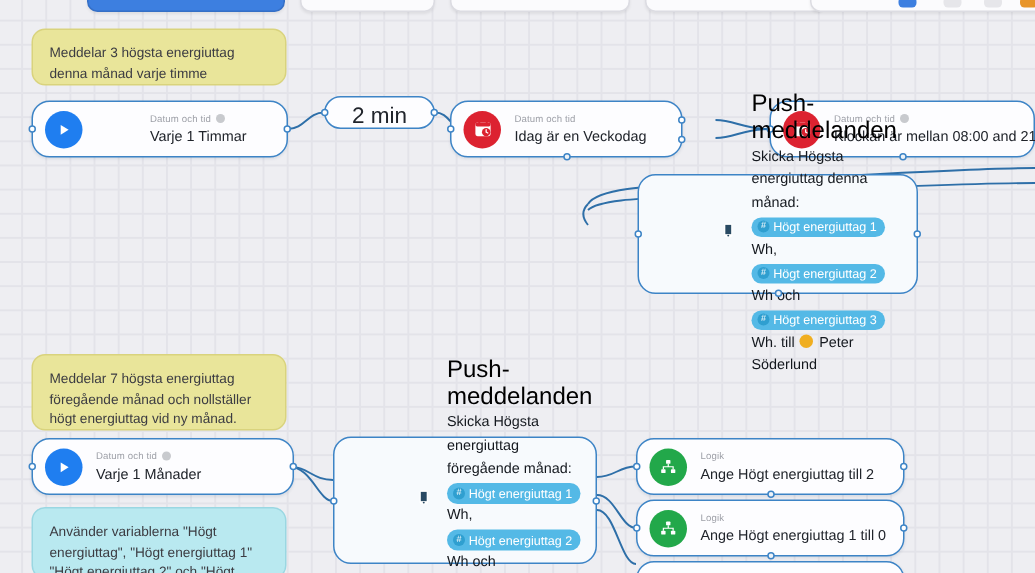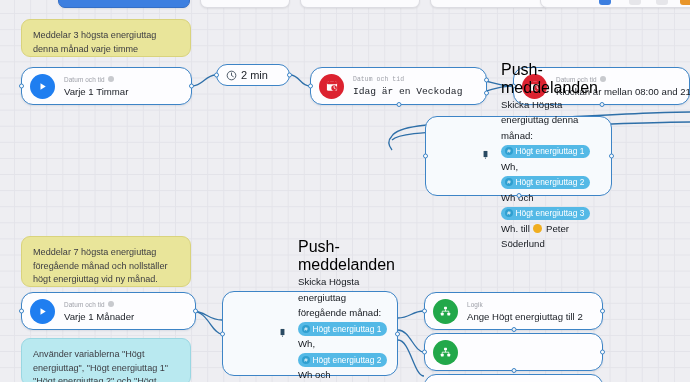--- a/index.html
+++ b/index.html
@@ -109,22 +109,23 @@
 
   
   .pill {
     position: absolute;
     height: 22px;
     background: #fdfdff;
     border: 1.4px solid #3d84c6;
     border-radius: 11px;
     display: flex; align-items: center; gap: 4px;
     padding: 0 9px;
-    font-size: 11px; color: #20242b;
+    font-size: 15px; color: #20242b;
     z-index: 14;
+    flex-direction: column;
   }
 
   
   .pushnode {
     position: absolute;
     background: #f7fafd;
     border: 1.4px solid #3d84c6;
     border-radius: 12px;
     display: flex; align-items: center;
     z-index: 14;
@@ -203,21 +204,21 @@
     <path d="M398,318 C410,318 412,311 424,311"></path>
     <path d="M398,330 C410,330 414,352 424,352"></path>
     <path d="M398,340 C410,340 414,376 424,376"></path>
   </g>
 </svg>
 
 <div class="note yellow" style="left:21px; top:19px; width:170px; height:38px;">
   <span>Meddelar 3 högsta energiuttag denna månad varje timme</span>
 </div>
 
-<div class="node" style="left:21px; top:67px; width:171px; height:38px;">
+<div class="node" style="left:21px; top:67px; width:171px; height:38px;gap:36px;">
   <span class="port l"></span>
   <span class="port r"></span>
   <span class="badge blue">
     <svg width="13" height="13" viewBox="0 0 16 16">
         <polygon points="5.5,4 12,8 5.5,12" fill="#fff"></polygon>
       </svg>
   </span>
   <div class="body">
     <div class="kind">
       <span>Datum och tid</span>
@@ -230,21 +231,21 @@
 <div class="pill" style="left:216px; top:64px; width:74px;">
   <span class="port l"></span>
   <span class="port r"></span>
   <svg width="11" height="11" viewBox="0 0 16 16">
     <circle cx="8" cy="8" r="6.3" fill="none" stroke="#2b3a4a" stroke-width="1.2"></circle>
     <path d="M8,4.3 L8,8 L10.6,9.6" fill="none" stroke="#2b3a4a" stroke-width="1.2" stroke-linecap="round"></path>
   </svg>
   <span>2 min</span>
 </div>
 
-<div class="node" style="left:310px; top:67px; width:177px; height:38px;font-family:Liberation Mono, monospace;">
+<div class="node" style="left:300px; top:67px; width:155px; height:38px;">
   <span class="port l"></span>
   <span class="port r" style="top:34%;"></span>
   <span class="port r" style="top:70%;"></span>
   <span class="port b"></span>
   <span class="badge red">
     <svg width="14" height="14" viewBox="0 0 16 16">
       <rect x="2.2" y="3" width="11.6" height="10.5" rx="1.6" fill="#fff"></rect>
       <rect x="2.2" y="3" width="11.6" height="3" rx="1.4" fill="#dc2230"></rect>
       <rect x="4.4" y="1.6" width="1.5" height="2.6" rx=".7" fill="#dc2230"></rect>
       <rect x="10.1" y="1.6" width="1.5" height="2.6" rx=".7" fill="#dc2230"></rect>
@@ -363,17 +364,21 @@
   <span class="port r"></span>
   <span class="port b"></span>
   <span class="badge green">
     <svg width="13" height="13" viewBox="0 0 16 16">
       <rect x="6.2" y="2" width="3.6" height="3.2" rx=".7" fill="#fff"></rect>
       <rect x="2.2" y="9.6" width="3.6" height="3.2" rx=".7" fill="#fff"></rect>
       <rect x="10.2" y="9.6" width="3.6" height="3.2" rx=".7" fill="#fff"></rect>
       <path d="M8,5.2 L8,7.6 M4,9.6 L4,7.6 L12,7.6 L12,9.6" stroke="#fff" stroke-width="1" fill="none"></path>
     </svg>
   </span>
+  <div class="body">
+    <div class="kind">Logik</div>
+    <div class="title">Ange Högt energiuttag 1 till 0</div>
+  </div>
 </div>
 
 <div class="node" style="left:424px; top:374px; width:179px; height:38px;">
   
 </div>
 
 </body></html>

